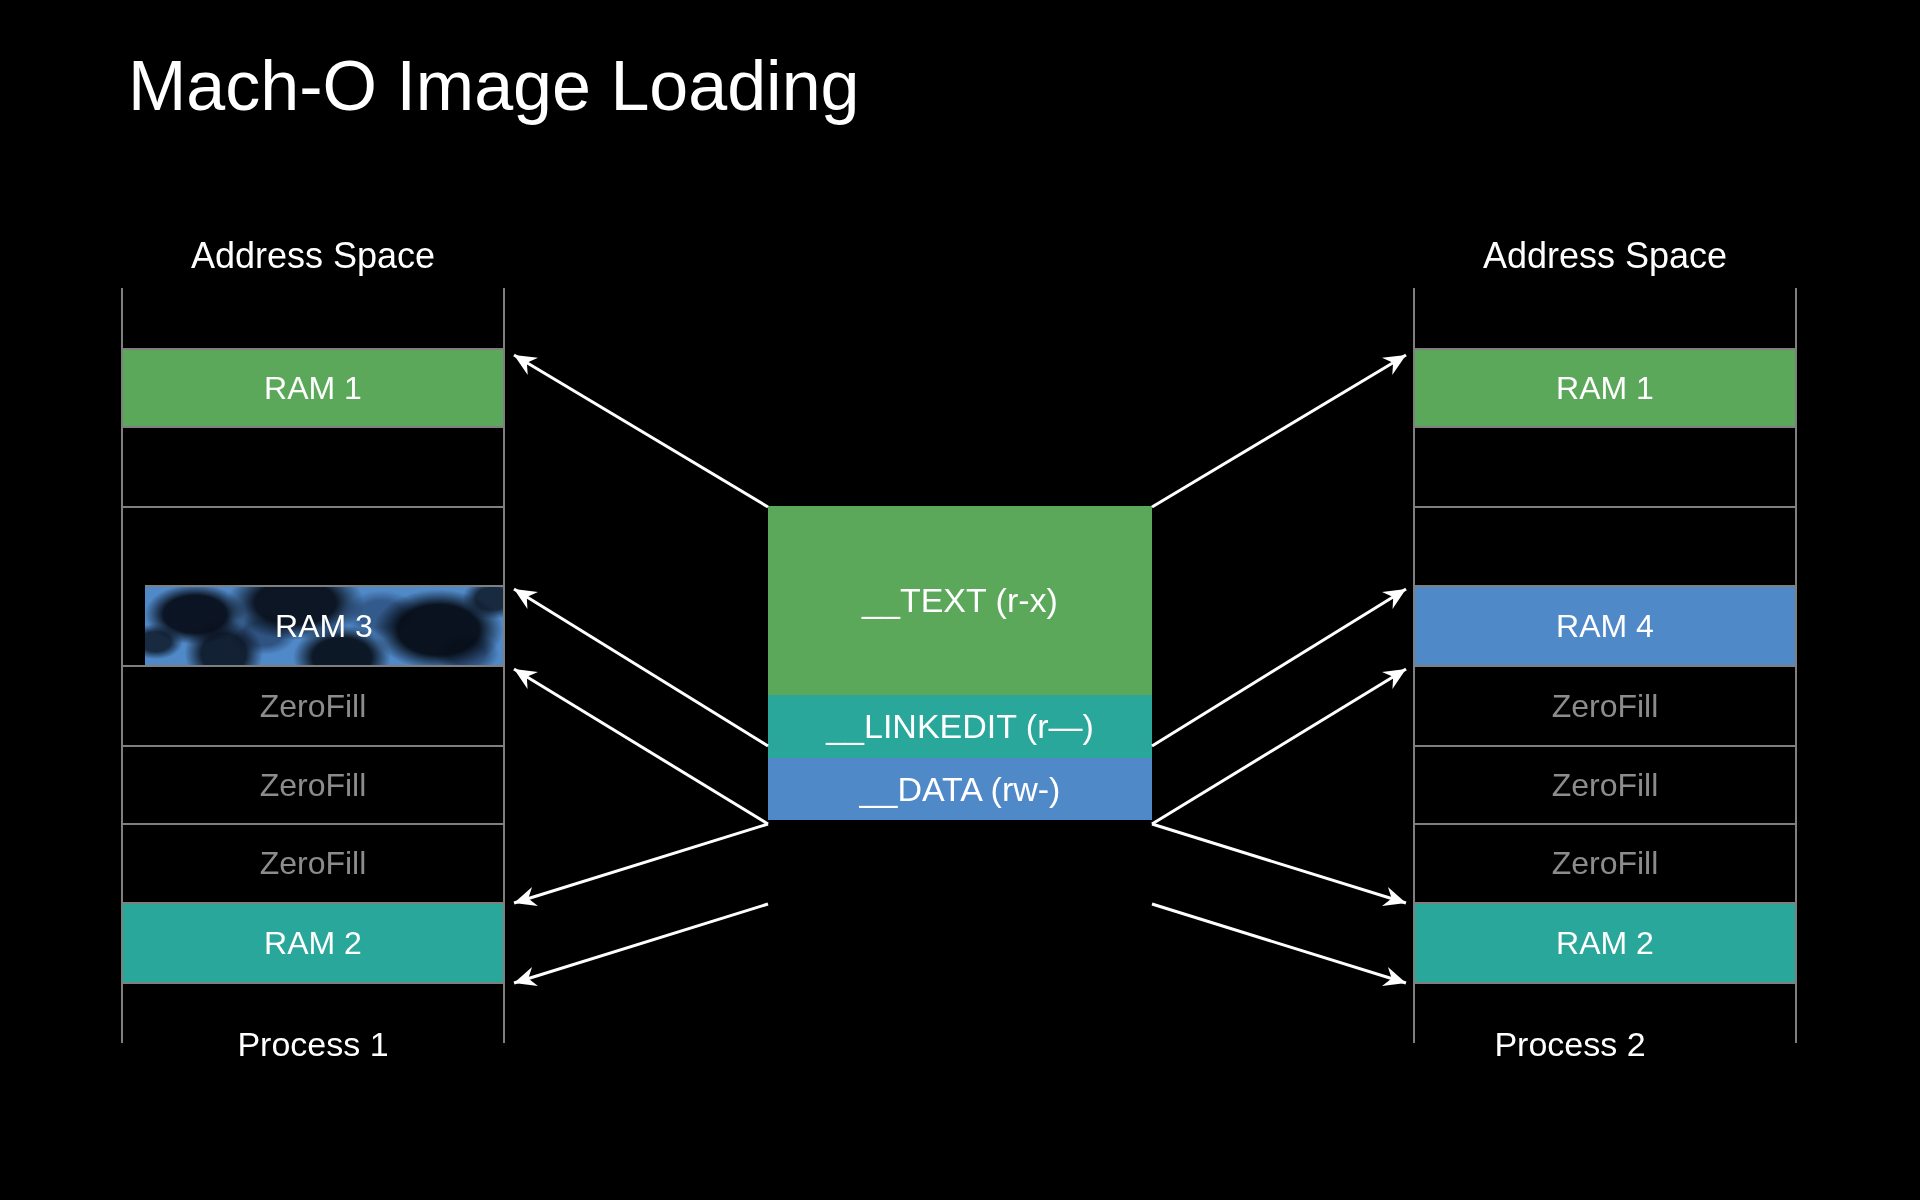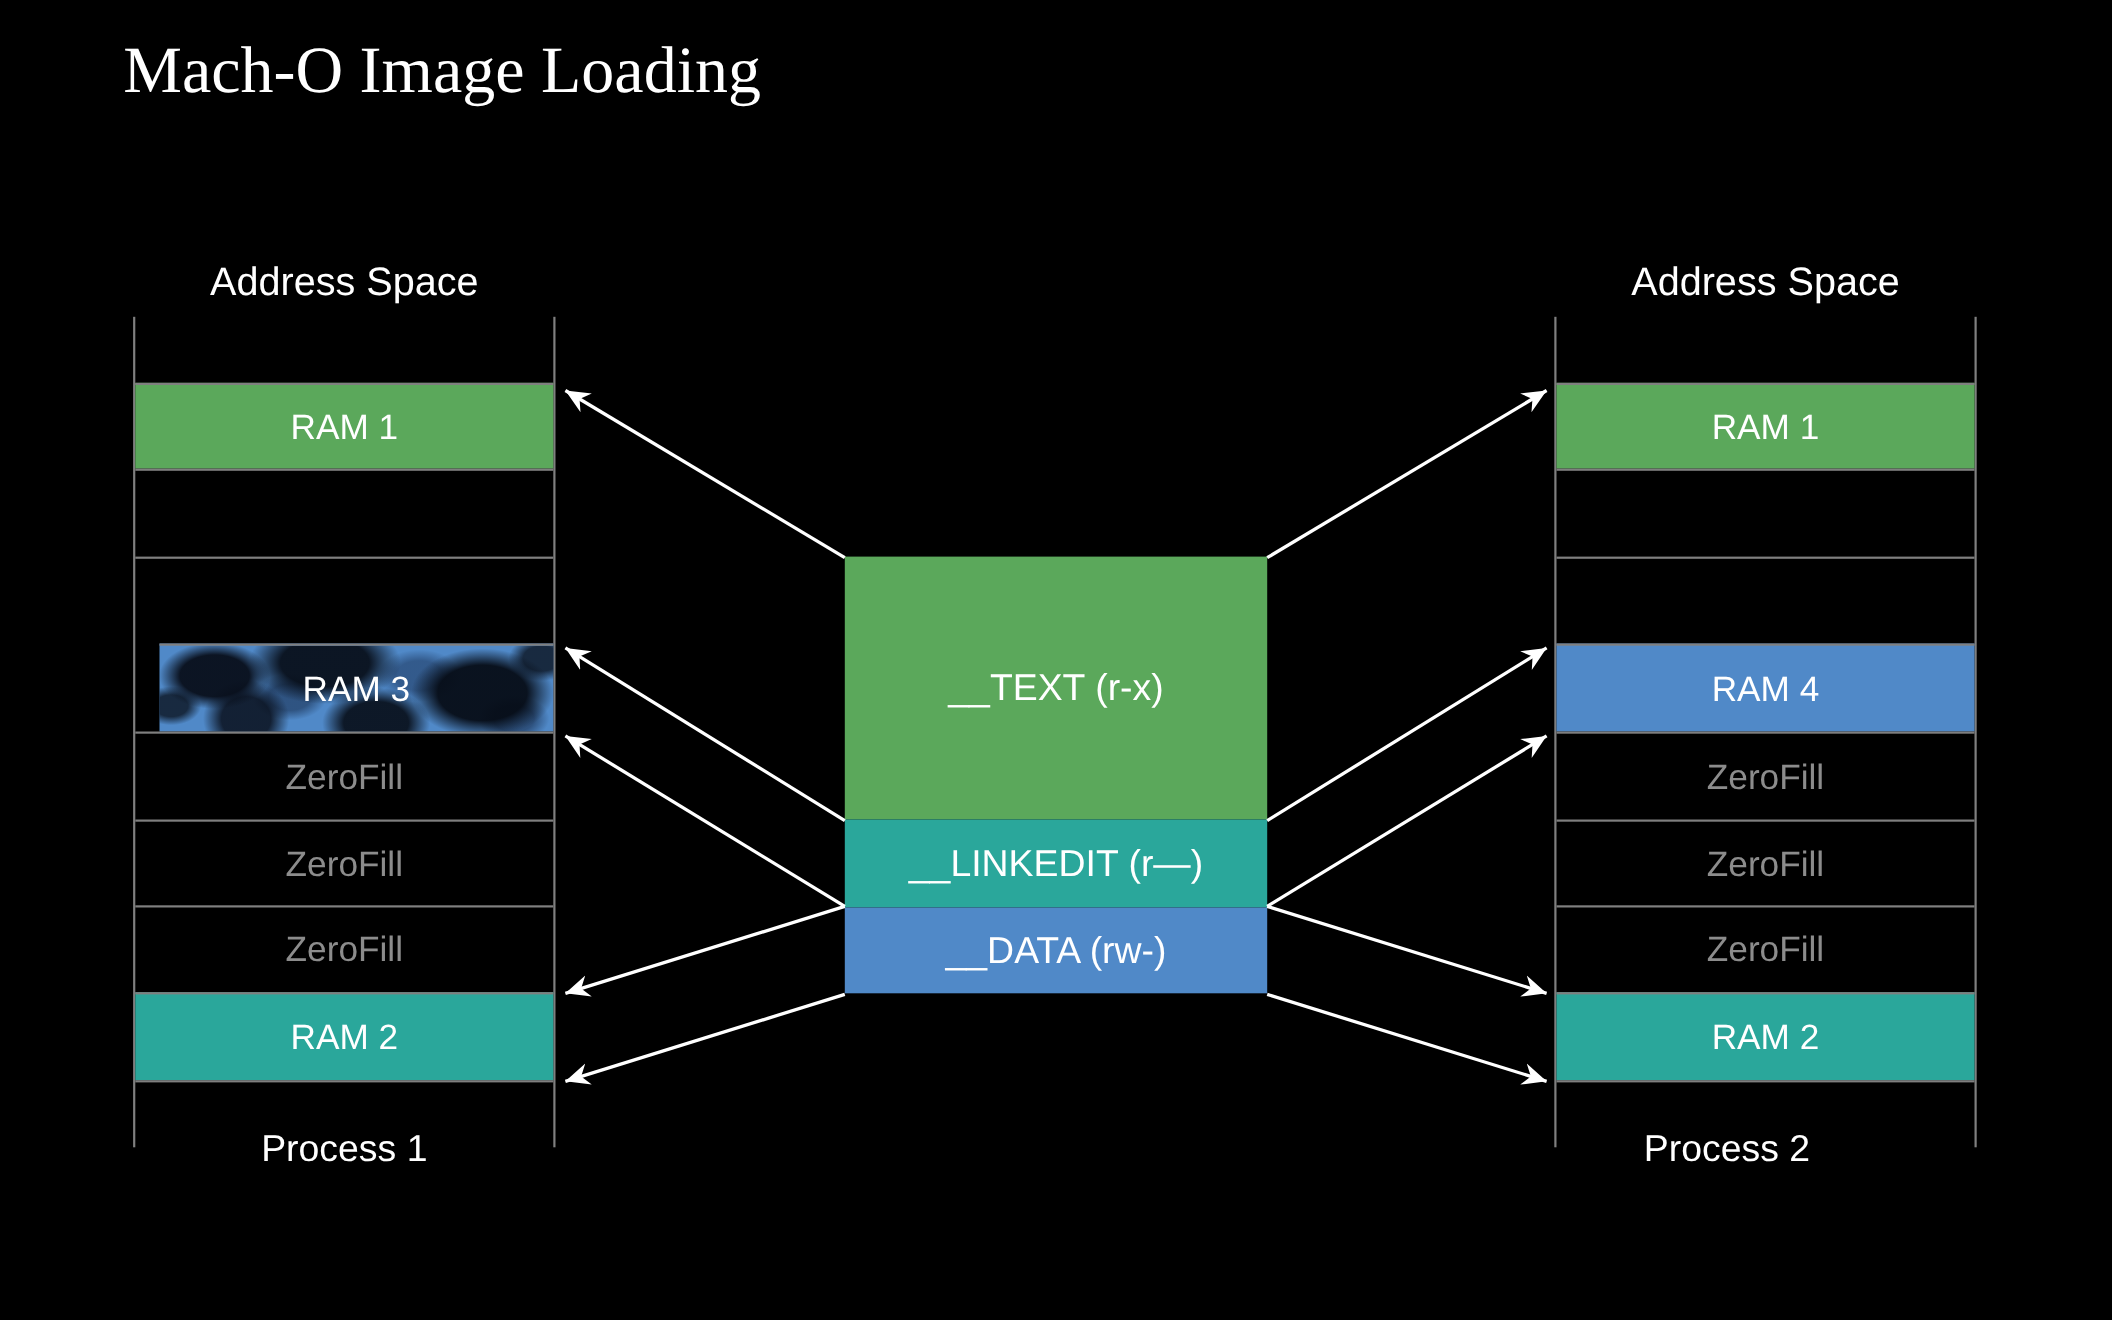--- a/index.html
+++ b/index.html
@@ -1,23 +1,23 @@
 <!DOCTYPE html>
 <html style="--bg: #000000; --ram-green: #5BA85B; --ram-blue: #5089C8; --ram-teal: #2AA79B; --grid: #7F7F7F; --zerofill-text: #8C8C8C; --text-primary: #FFFFFF; --arrow: #FFFFFF;"><head>
 <meta charset="utf-8">
 <style>
   html,body{margin:0;padding:0;background:#000;}
   .slide{
     position:relative;width:1920px;height:1200px;background:var(--bg,#000);
     overflow:hidden;font-family:"Liberation Sans","DejaVu Sans",sans-serif;color:#fff;
   }
   .slide-title{
-    position:absolute;left:112px;top:30px;margin:0;
-    font-size:60px;font-weight:200;letter-spacing:0px;color:var(--text-primary,#fff);
-    font-family:Liberation Serif, serif;
+    position:absolute;left:112px;top:30px;margin:16px;
+    font-size:70px;font-weight:200;letter-spacing:0px;color:var(--text-primary,#fff);
+    font-family:Liberation Sans, sans-serif;
   }
   .col-header{
     position:absolute;top:232px;height:48px;width:384px;line-height:48px;
     text-align:center;font-size:36px;color:var(--text-primary,#fff);
   }
   .mem-column{
     position:absolute;top:288px;height:755px;width:384px;box-sizing:border-box;
     border-left:2px solid var(--grid,#7f7f7f);
     border-right:2px solid var(--grid,#7f7f7f);
     display:flex;flex-direction:column;
@@ -43,21 +43,21 @@
       radial-gradient(ellipse 70px 46px at 55% 90%, rgba(6,12,22,.9) 0 42%, rgba(6,12,22,0) 70%),
       radial-gradient(ellipse 90px 56px at 82% 55%, rgba(6,12,22,.95) 0 45%, rgba(6,12,22,0) 72%),
       radial-gradient(ellipse 44px 30px at 97% 15%, rgba(10,18,30,.8) 0 38%, rgba(10,18,30,0) 68%),
       radial-gradient(ellipse 40px 26px at 3% 70%, rgba(10,18,30,.8) 0 38%, rgba(10,18,30,0) 68%),
       radial-gradient(ellipse 48px 30px at 33% 60%, rgba(20,40,72,.55) 0 40%, rgba(20,40,72,0) 70%),
       radial-gradient(ellipse 54px 34px at 66% 35%, rgba(22,44,80,.5) 0 40%, rgba(22,44,80,0) 70%),
       radial-gradient(ellipse 46px 30px at 90% 85%, rgba(18,36,66,.55) 0 40%, rgba(18,36,66,0) 70%);
   }
   .row .row-label{position:relative;z-index:2;}
   .dylib-stack{
-    position:absolute;left:768px;top:506px;width:384px;height:397px;
+    position:absolute;left:768px;top:506px;width:384px;height:314px;
     display:flex;flex-direction:column;
   }
   .segment{
     display:flex;align-items:center;justify-content:center;
     font-size:34px;color:var(--text-primary,#fff);
   }
   .seg-text{background:var(--ram-green,#5ba85b);}
   .seg-data{background:var(--ram-blue,#5089c8);}
   .seg-linkedit{background:var(--ram-teal,#2aa79b);}
   .dylib-label{

